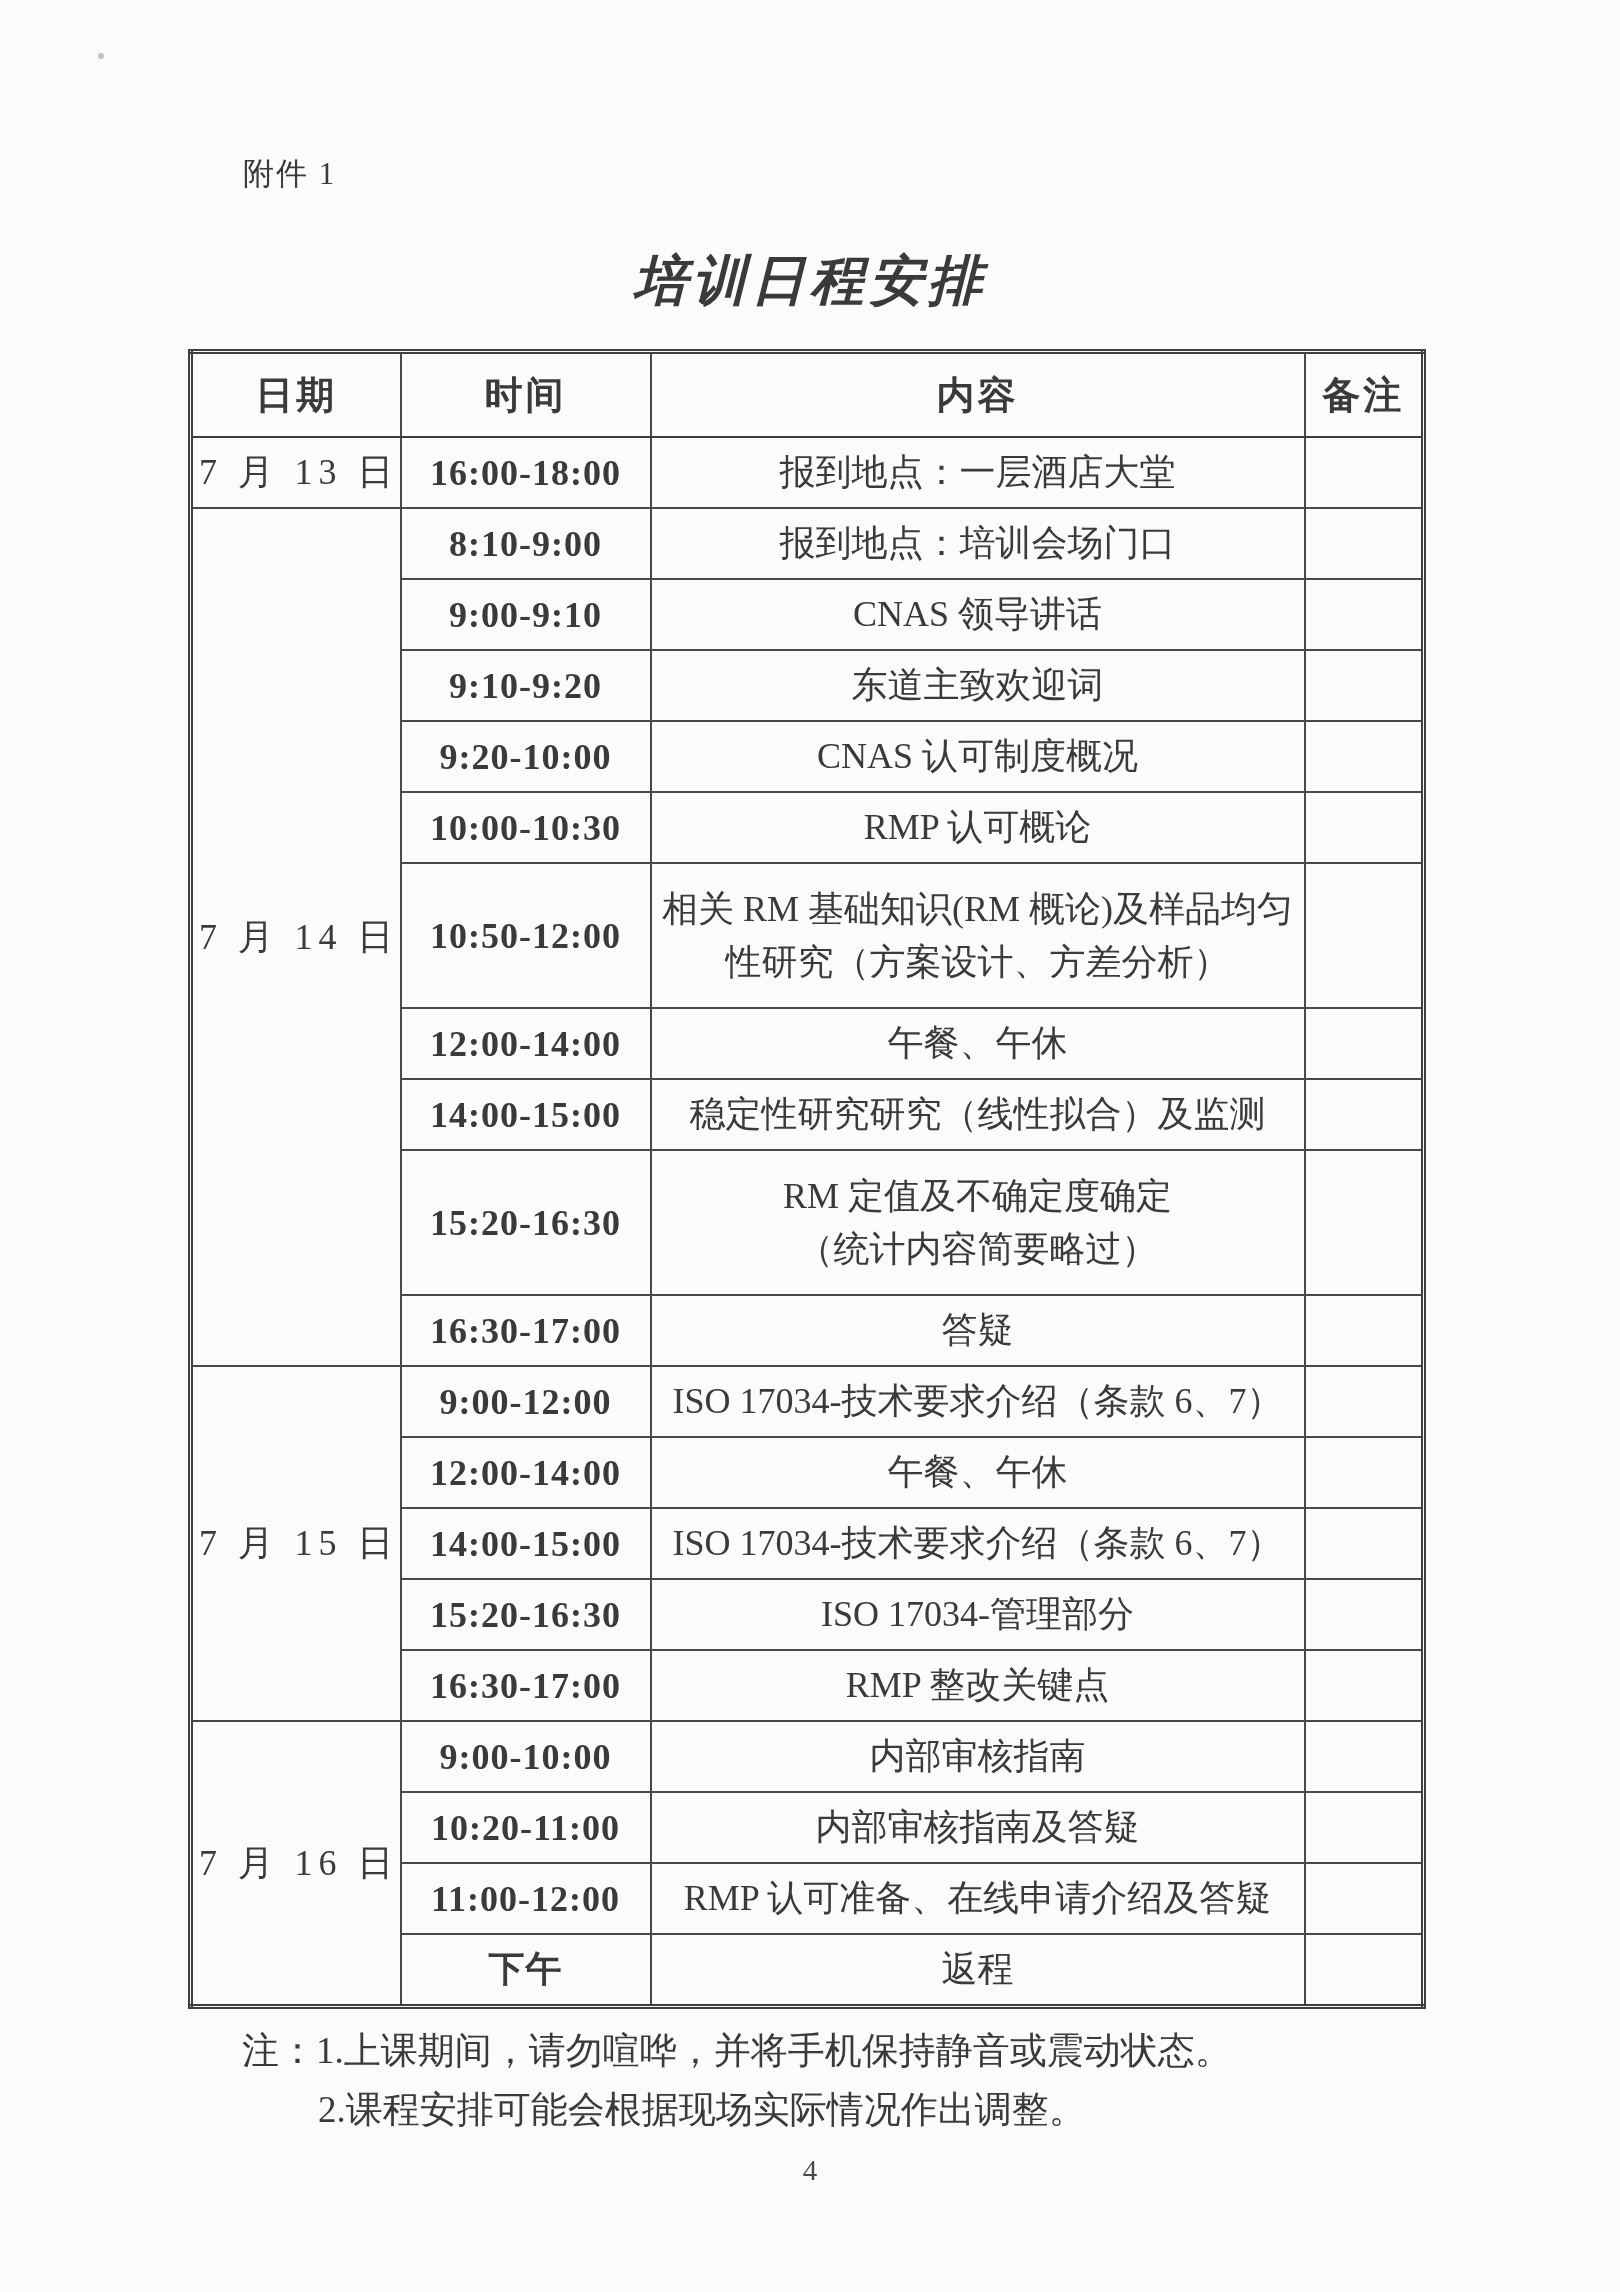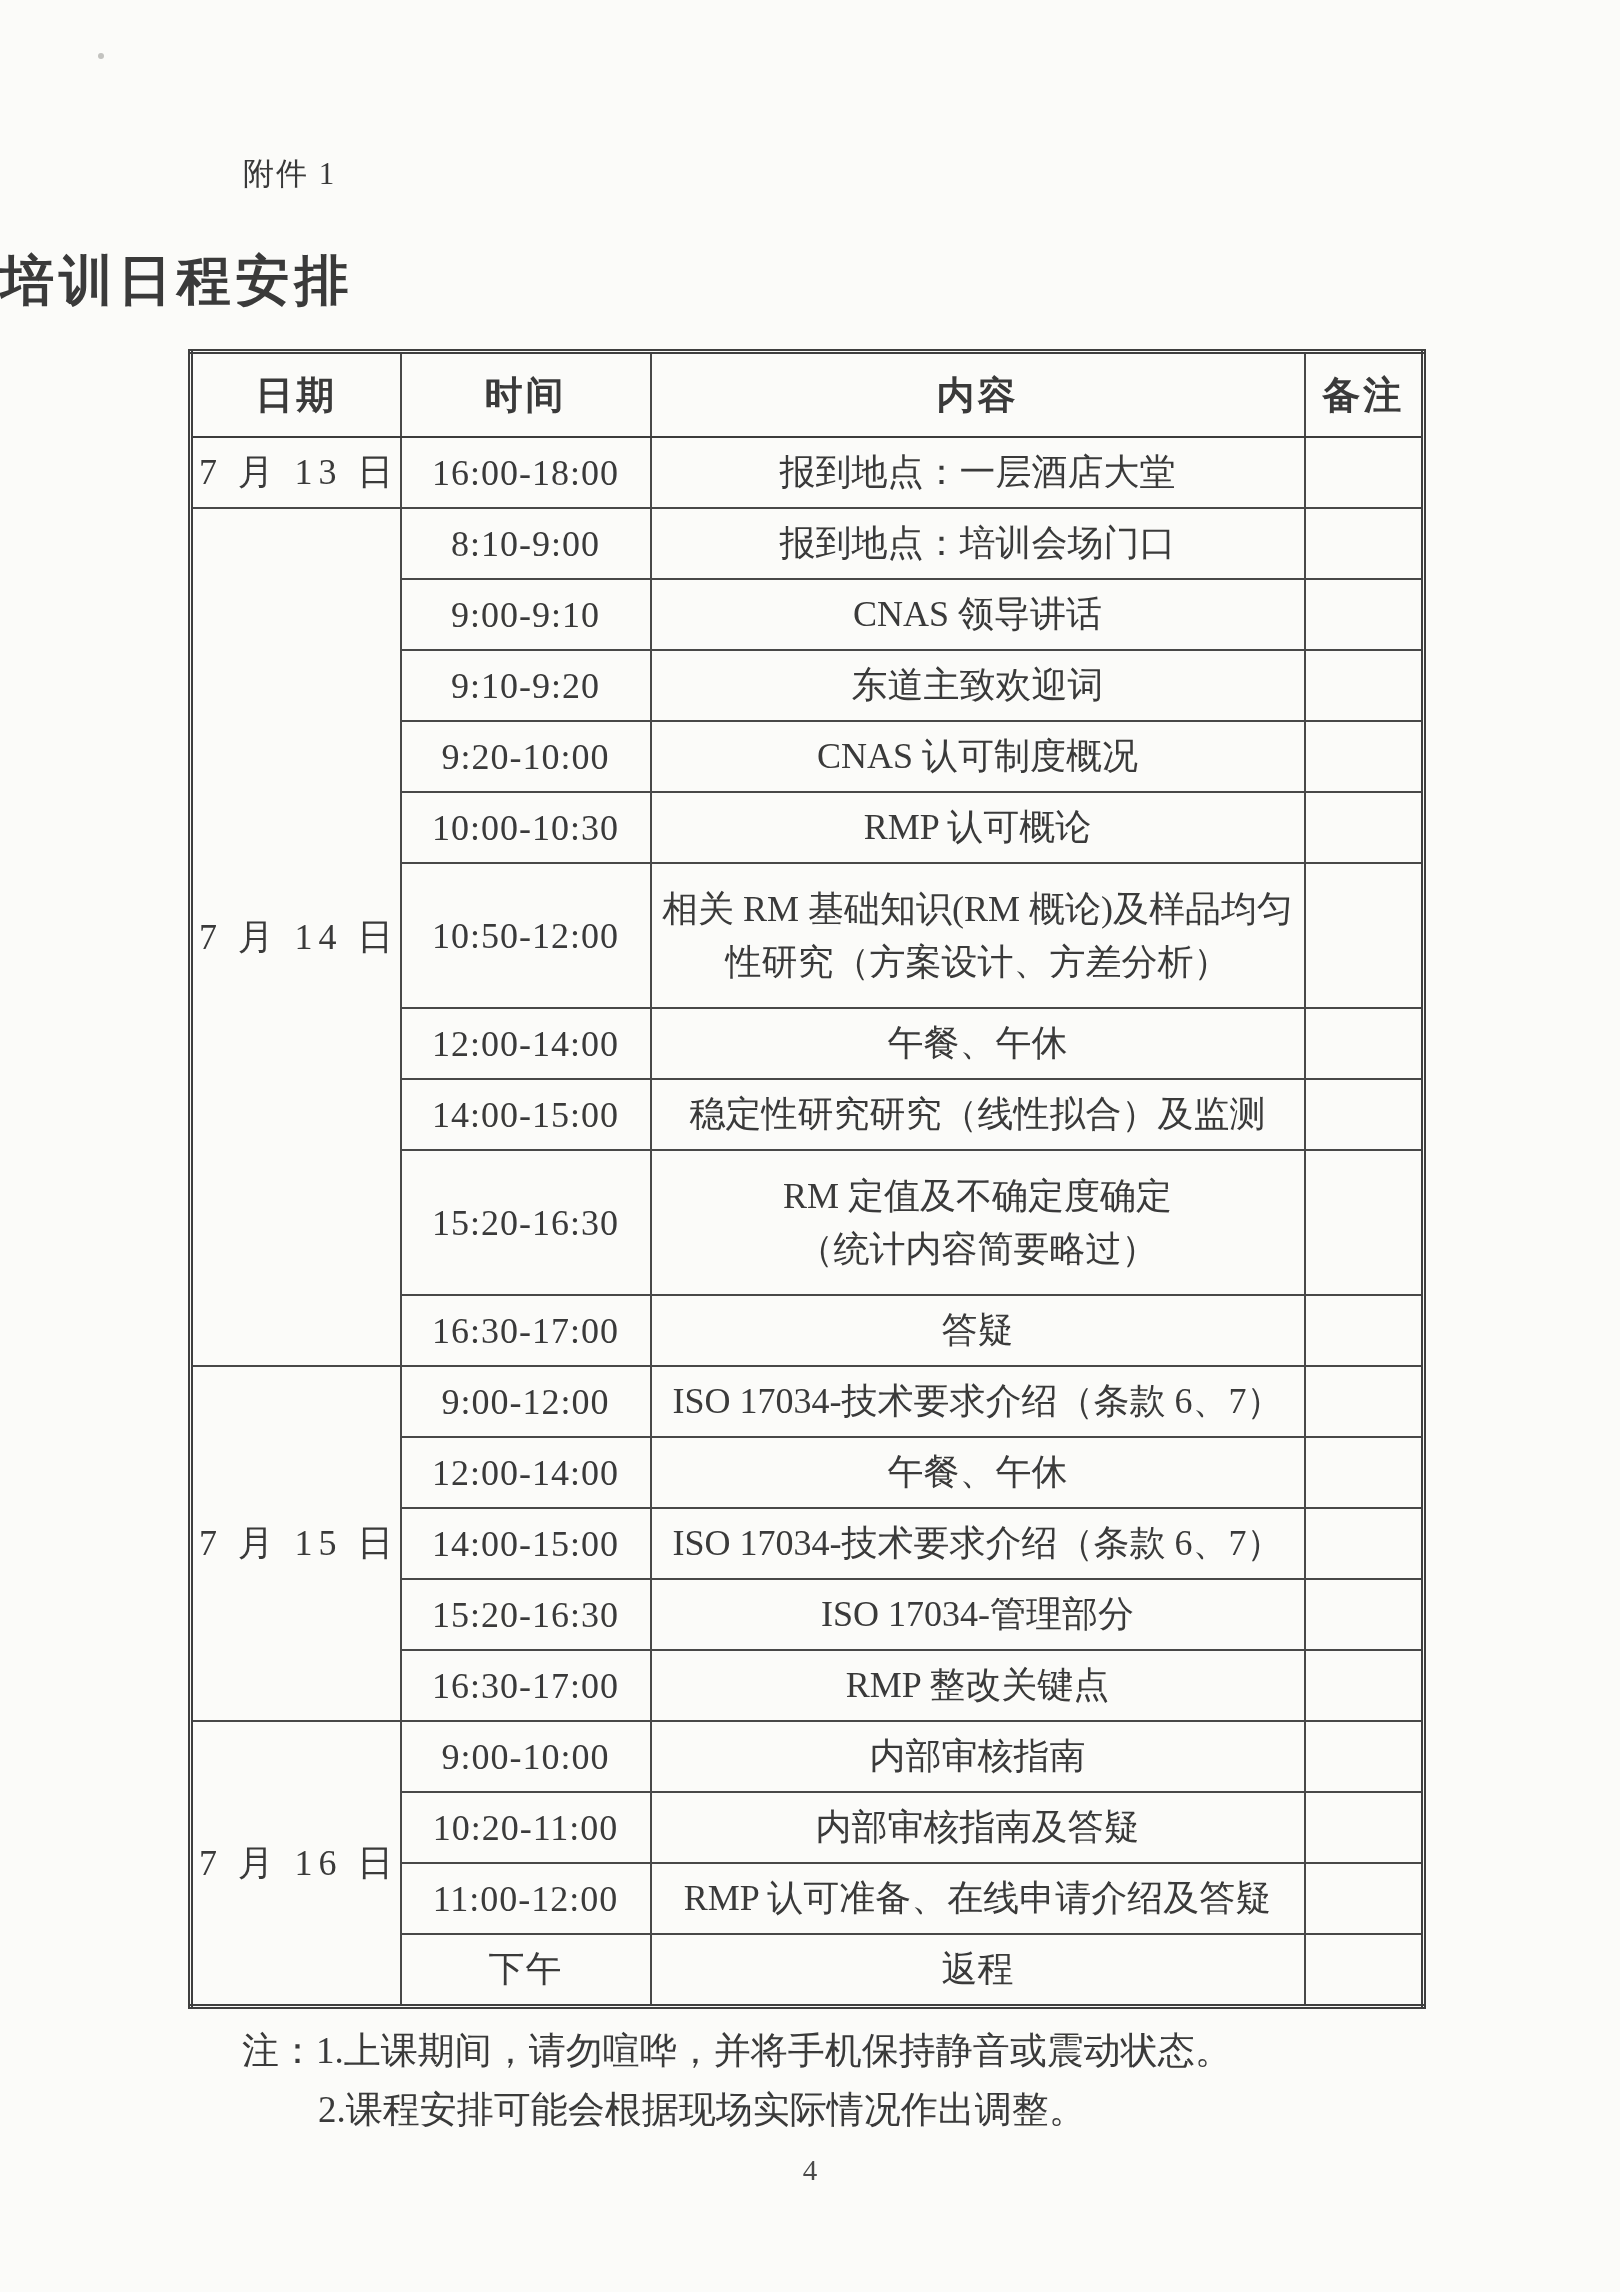--- a/index.html
+++ b/index.html
@@ -27,23 +27,25 @@
     position:absolute;
     left:243px; top:153px;
     font-size:31px;
     letter-spacing:2px;
   }
   .title{
     position:absolute;
     left:0; top:245px;
     width:100%;
     margin:0;
+    text-align:center;
     font-size:54px;
     font-weight:700;
     letter-spacing:4.9px;
+    font-style:italic;
   }
   table.schedule{
     position:absolute;
     left:188px; top:349px;
     width:1232px;
     table-layout:fixed;
     border-collapse:collapse;
     border:5.9px double #3f3f3f;
   }
   table.schedule th,
@@ -70,20 +72,21 @@
   td.date-cell{
     font-size:35px;
     letter-spacing:5.9px;
     white-space:nowrap;
     margin-left:12px;
   }
   td.time-cell{
     font-size:35px;
     letter-spacing:1px;
     white-space:nowrap;
+    font-weight:bold;
   }
   td.content-cell{line-height:1.45;}
   td.content-cell .line{white-space:nowrap;}
   .notes{
     position:absolute;
     left:242px; top:2021px;
     font-size:37px;
     line-height:1.6;
   }
   .notes .note-2{margin-left:76px;}

